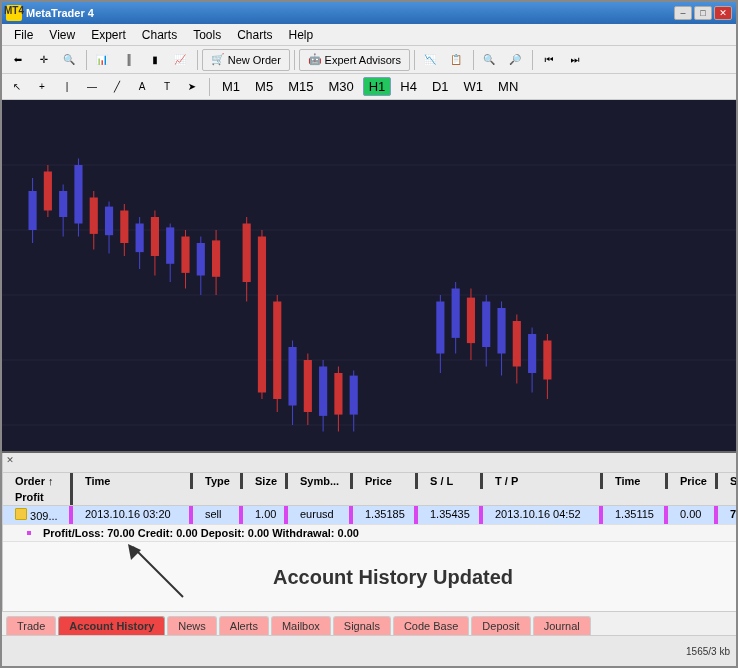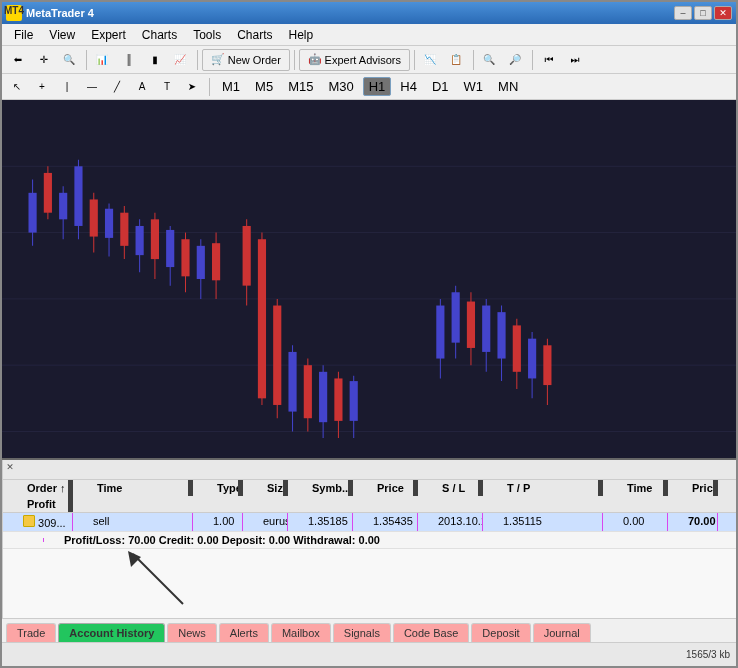--- a/index.html
+++ b/index.html
@@ -169,21 +169,21 @@
       font-size: 10px;
     }
     .timeframe-btn {
       padding: 1px 5px;
       border: 1px solid transparent;
       border-radius: 2px;
       font-size: 13px;
       cursor: pointer;
       color: #000;
     }
-    .timeframe-btn.active { background: #737373; border-color: #7a9fc0; }
+    .timeframe-btn.active { background: #22c55e; border-color: #7a9fc0; }
 
     
     .main-area {
       flex: 1;
       display: flex;
       flex-direction: column;
       overflow: hidden;
       background: #f5f5f5;
     }
 
@@ -241,43 +241,42 @@
     }
     .table-header {
       display: grid;
       grid-template-columns: 70px 120px 50px 45px 65px 65px 65px 120px 65px 50px 65px;
       background: #e8e8e8;
       border-bottom: 1px solid #ccc;
       font-size: 11px;
       font-weight: bold;
     }
     .table-header-cell {
-      padding: 2px 4px;
-      border-right: 5px solid #404040;
+      padding: 2px 12px;
+      border-right: 3px solid #404040;
       white-space: nowrap;
       overflow: hidden;
-      margin-left: 20px;
     }
     .table-row {
       display: grid;
       grid-template-columns: 70px 120px 50px 45px 65px 65px 65px 120px 65px 50px 65px;
       border-bottom: 1px solid #e0e0e0;
       font-size: 11px;
       background: white;
     }
     .table-row.selected {
       background: #cce0ff;
     }
     .table-row.summary {
       background: #f5f5f5;
       font-weight: bold;
     }
     .table-cell {
-      padding: 2px 20px;
-      border-right: 1px solid #d946ef;
+      padding: 2px 12px;
+      border-right: 4px solid #d946ef;
       white-space: nowrap;
       overflow: hidden;
     }
 
     
     .annotation-area {
       flex: 1;
       background: #f8f8f8;
       display: flex;
       align-items: center;
@@ -312,29 +311,29 @@
       font-size: 11px;
       border: 1px solid #ccc;
       border-bottom: none;
       border-radius: 3px 3px 0 0;
       cursor: pointer;
       background: #fca5a5;
       color: #333;
       margin-right: 2px;
     }
     .tab.active {
-      background: #22c55e;
+      background: #ef4444;
       border-color: #aaa;
       font-weight: bold;
       margin-top: 44px;
     }
 
     
     .status-bar {
-      height: 24px;
+      height: 31px;
       background: #e8e8e8;
       border-top: 1px solid #ccc;
       display: flex;
       align-items: center;
       padding: 0 6px;
       font-size: 10px;
       color: #333;
       justify-content: space-between;
       flex-shrink: 0;
     }
@@ -568,20 +567,21 @@
               <div class="table-header-cell">Price</div>
               <div class="table-header-cell">Swap</div>
               <div class="table-header-cell">Profit</div>
             </div>
 
             <div class="table-row selected">
               <div class="table-cell">
                 <span class="order-icon"></span>
                 <span>309...</span>
               </div>
+              <div class="table-cell">2013.10.16 03:20</div>
               <div class="table-cell">sell</div>
               <div class="table-cell">1.00</div>
               <div class="table-cell">eurusd</div>
               <div class="table-cell">1.35185</div>
               <div class="table-cell">1.35435</div>
               <div class="table-cell">2013.10.16 04:52</div>
               <div class="table-cell">1.35115</div>
               <div class="table-cell">0.00</div>
               <div class="table-cell profit-cell">70.00</div>
             </div>
@@ -590,20 +590,21 @@
               <div class="table-cell">
                 
               </div>
               <div class="table-cell" style="grid-column: span 10; font-size: 11px; font-weight: bold; flex: 1 1 0%;">Profit/Loss: 70.00   Credit: 0.00   Deposit: 0.00   Withdrawal: 0.00</div>
 
             </div>
           </div>
 
           <div class="annotation-area">
             <div class="annotation-text">
+              <div>Account History Updated</div>
             </div>
 
             <svg class="annotation-arrow" width="120" height="60" style="position:absolute;top:0;left:120px;">
               <line x1="60" y1="55" x2="10" y2="5" stroke="#333" stroke-width="2"></line>
               <polygon points="5,2 18,8 8,18" fill="#333"></polygon>
             </svg>
           </div>
         </div>
       </div>
     </div>

